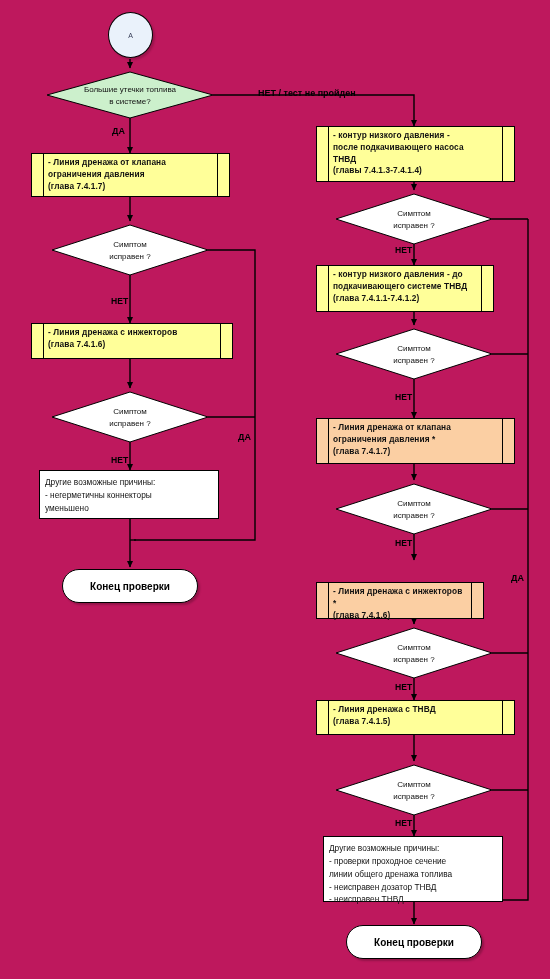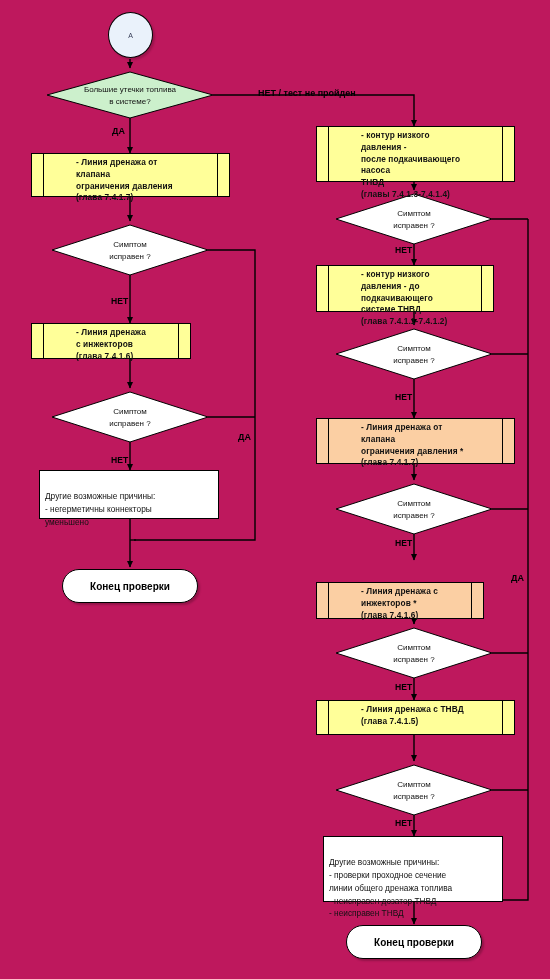--- a/index.html
+++ b/index.html
@@ -22,21 +22,20 @@
     position: absolute;
     left: 0;
     top: 0;
     width: 550px;
     height: 979px;
   }
   
   .node {
     position: absolute;
     box-sizing: border-box;
-    gap: 28px;
   }
   
   .pbox {
     border: 1px solid #000000;
     display: flex;
     align-items: stretch;
   }
   .pbox .bar {
     width: 11px;
     flex: 0 0 11px;
@@ -57,21 +56,21 @@
   }
   .pbox.yellow { background: #ffff99; }
   .pbox.yellow .bar { background: #ffff99; }
   .pbox.orange { background: #fbcfa3; }
   .pbox.orange .bar { background: #fbcfa3; }
 
   
   .rbox {
     border: 1px solid #000000;
     background: #ffffff;
-    padding: 19px 4px 3px 5px;
+    padding: 5px 4px 3px 5px;
     font-size: 8.3px;
     color: #111111;
     line-height: 1.55;
   }
 
   
   .dlabel {
     position: absolute;
     text-align: center;
     font-size: 8px;
@@ -210,21 +209,21 @@
     </div>
     <div class="bar right"></div>
   </div>
 
   <div class="dlabel" style="left:70px; top:239px; width:120px;">
     <span>Симптом</span>
     <span class="l2">исправен ?</span>
   </div>
   <div class="elabel" style="left:111px; top:296px;">НЕТ</div>
 
-  <div class="node pbox yellow" style="left:31px; top:323px; width:160px; height:36px;">
+  <div class="node pbox yellow" style="left:31px; top:323px; width:202px; height:36px;">
     <div class="bar"></div>
     <div class="body">
       <div>- Линия дренажа с инжекторов</div>
       <div>(глава 7.4.1.6)</div>
     </div>
     <div class="bar right"></div>
   </div>
 
   <div class="dlabel" style="left:70px; top:406px; width:120px;">
     <span>Симптом</span>

